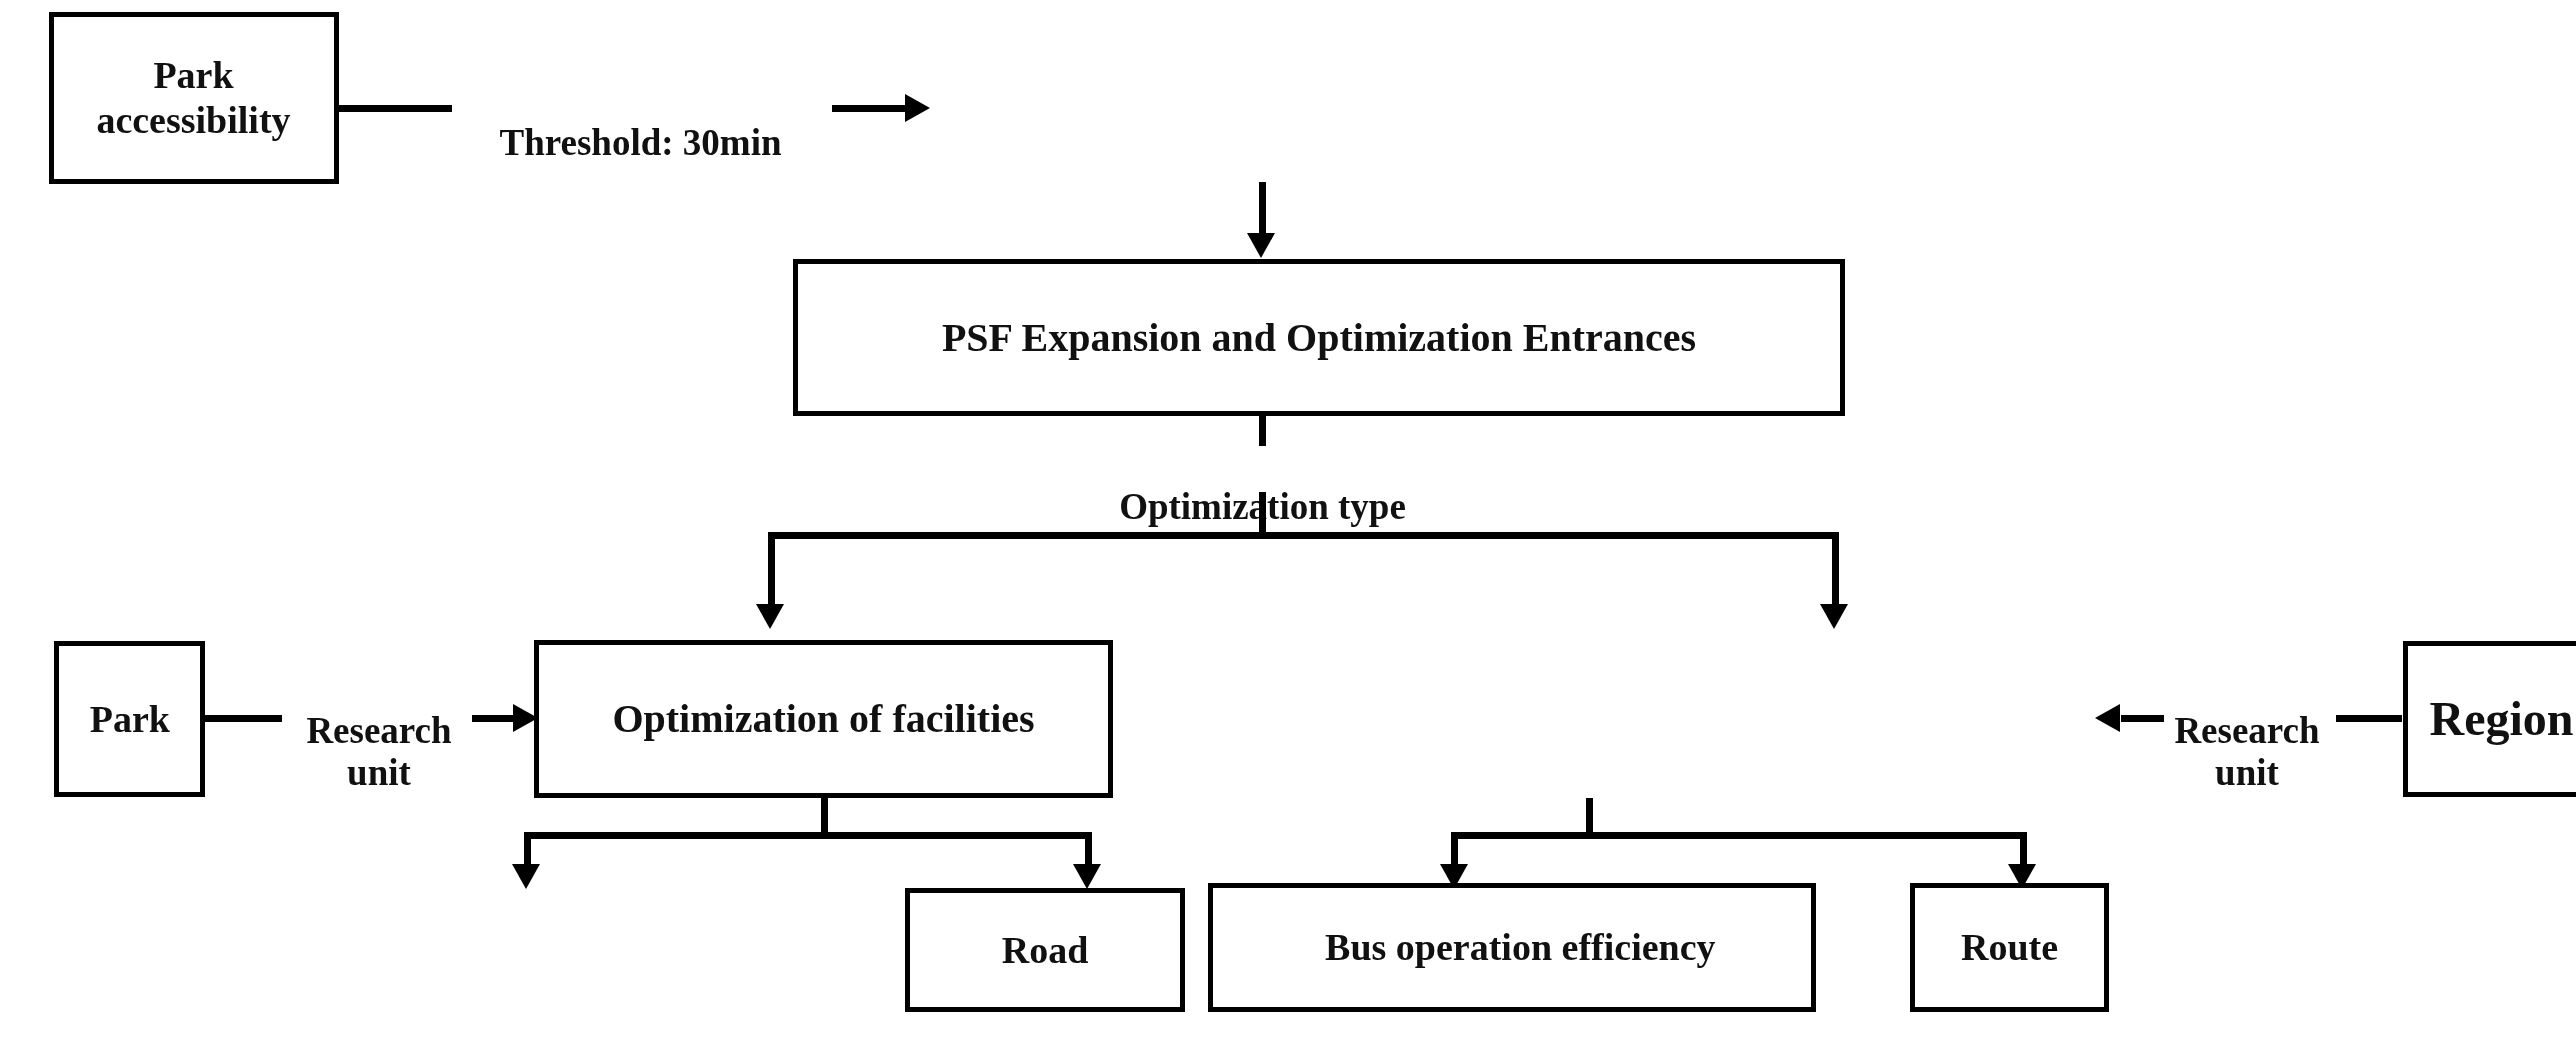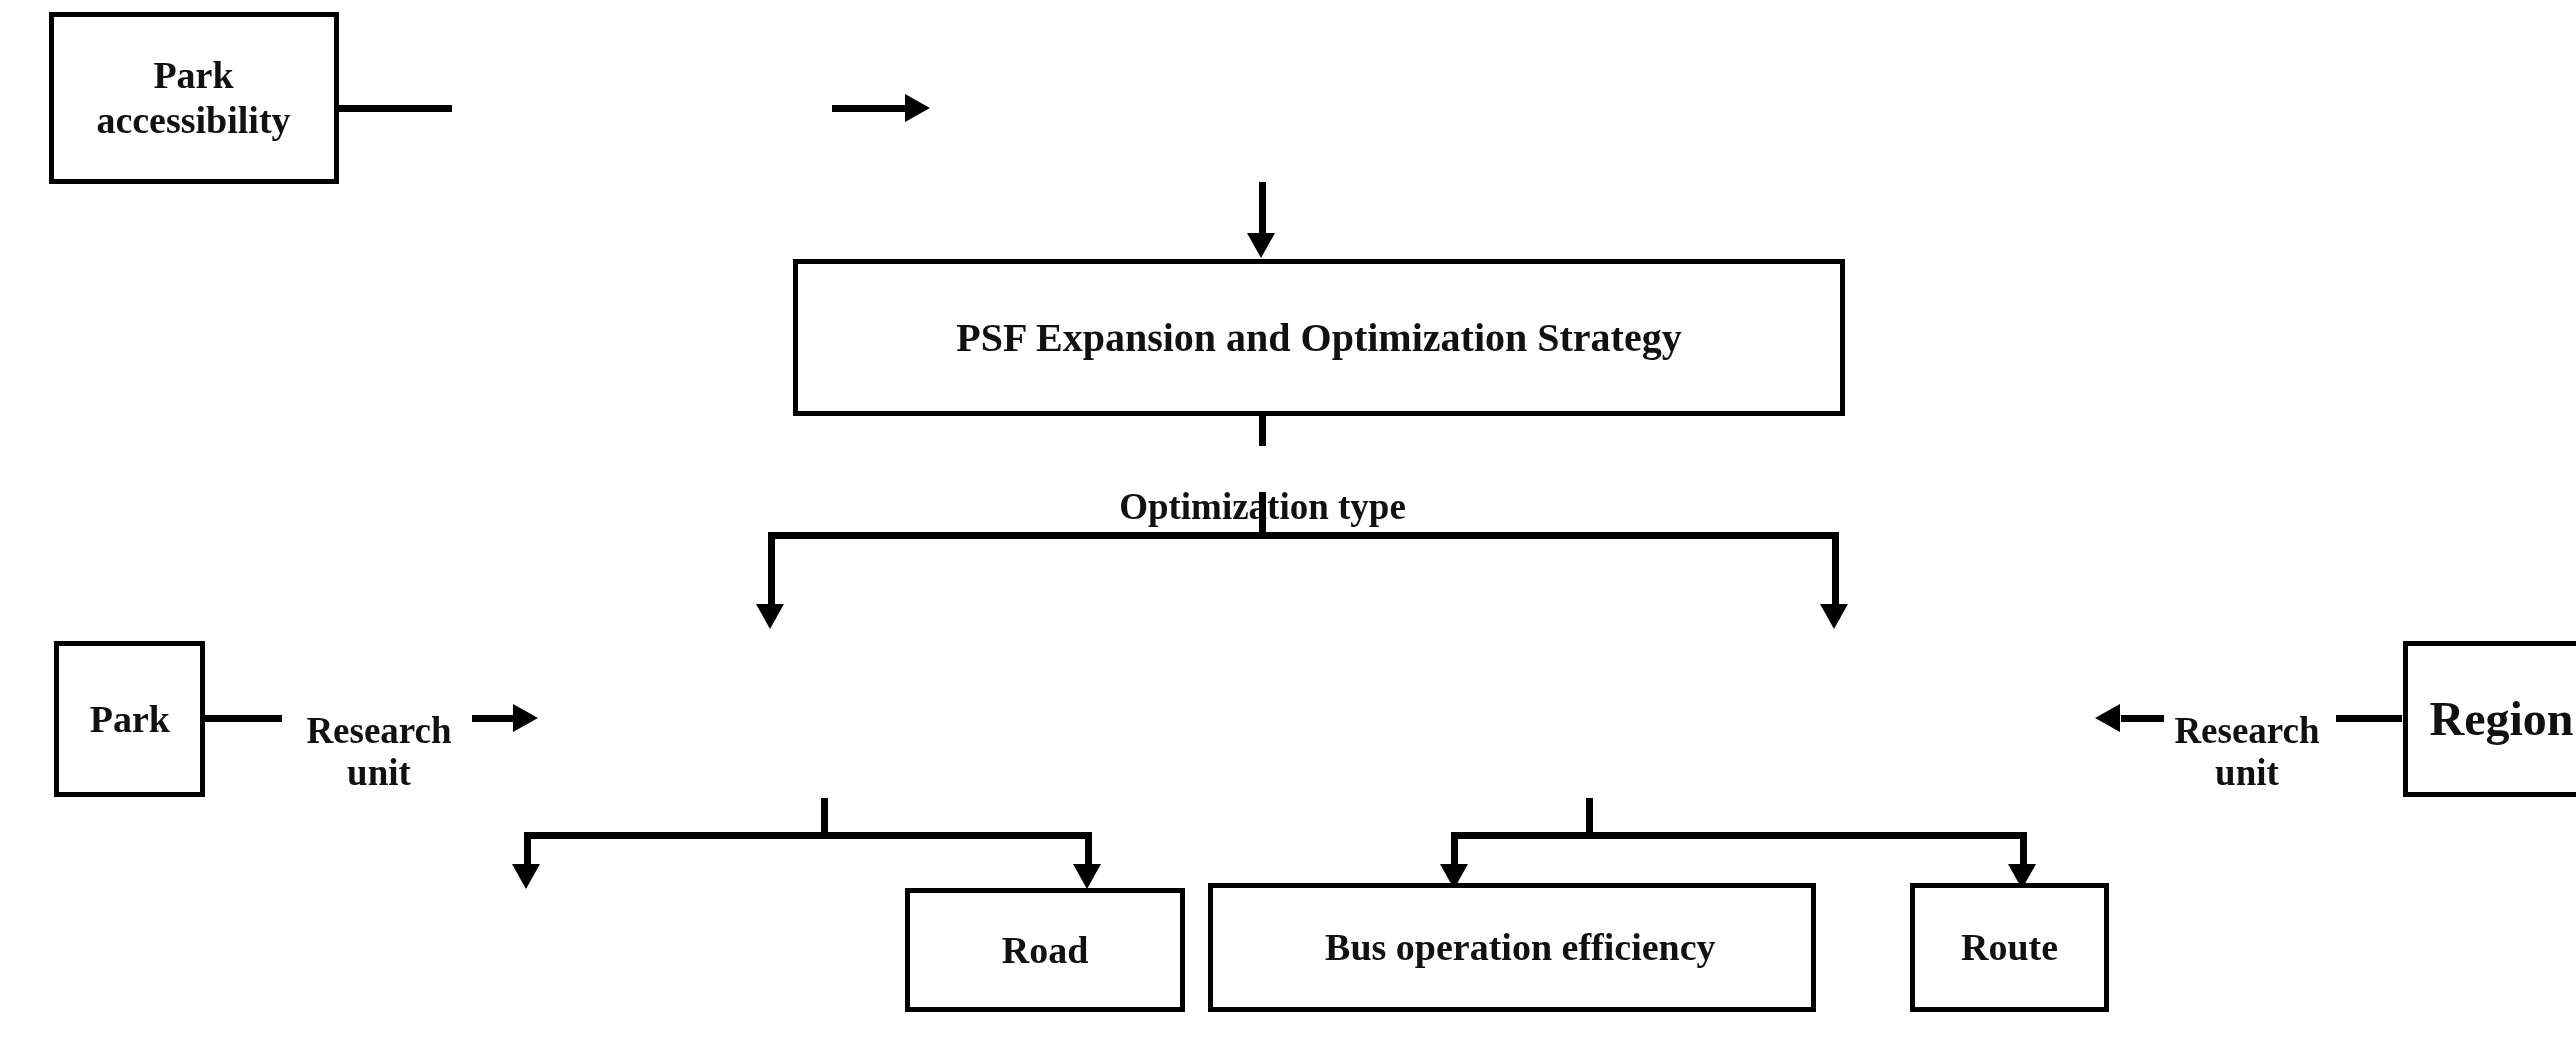--- a/index.html
+++ b/index.html
@@ -81,30 +81,33 @@
 
 <div id="canvas">
 
   <div class="node" style="left:12.5px; top:11.8px; width:290px; height:172px; font-size:38px;">
     <span class="nlabel" style="white-space:pre-line;">Park
 accessibility</span>
   </div>
 
   <div class="hline" style="left:302px; top:105px; width:114px; height:6.6px;"></div>
 
+  <div class="edge-label" style="left:413px; top:81px; width:383px; font-size:37px;">
+    <span>Threshold: 30min</span>
+  </div>
 
   <div class="hline" style="left:796px; top:105px; width:74px; height:6.6px;"></div>
   <div class="arrow-right" style="left:869px; top:94px;"></div>
 
 
   <div class="vline" style="left:1223px; top:182px; width:6.6px; height:53px;"></div>
   <div class="arrow-down" style="left:1211px; top:233px;"></div>
 
   <div class="node" style="left:757px; top:259px; width:1052px; height:157px; font-size:40px;">
-    <span class="nlabel">PSF Expansion and Optimization Strategy</span>
+    <span class="nlabel">PSF Expansion and Optimization Entrances</span>
   </div>
 
   <div class="vline" style="left:1223px; top:416px; width:6.6px; height:29.5px;"></div>
 
   <div class="edge-label" style="left:943px; top:445px; width:567px; font-size:37px;">
     <span>Optimization type</span>
   </div>
 
   <div class="vline" style="left:1223px; top:492px; width:6.6px; height:46px;"></div>
 
@@ -123,20 +126,23 @@
   <div class="hline" style="left:169px; top:715px; width:77px; height:6.6px;"></div>
 
   <div class="edge-label" style="left:236px; top:669px; width:214px; font-size:37px;">
     <span>Research
 unit</span>
   </div>
 
   <div class="hline" style="left:436px; top:715px; width:43px; height:6.6px;"></div>
   <div class="arrow-right" style="left:477px; top:704px;"></div>
 
+  <div class="node" style="left:498px; top:640px; width:579px; height:158px; font-size:40px;">
+    <span class="nlabel">Optimization of facilities</span>
+  </div>
 
 
   <div class="arrow-left" style="left:2059px; top:704px;"></div>
   <div class="hline" style="left:2085px; top:715px; width:43px; height:6.6px;"></div>
 
   <div class="edge-label" style="left:2104px; top:669px; width:214px; font-size:37px;">
     <span>Research
 unit</span>
   </div>
 

